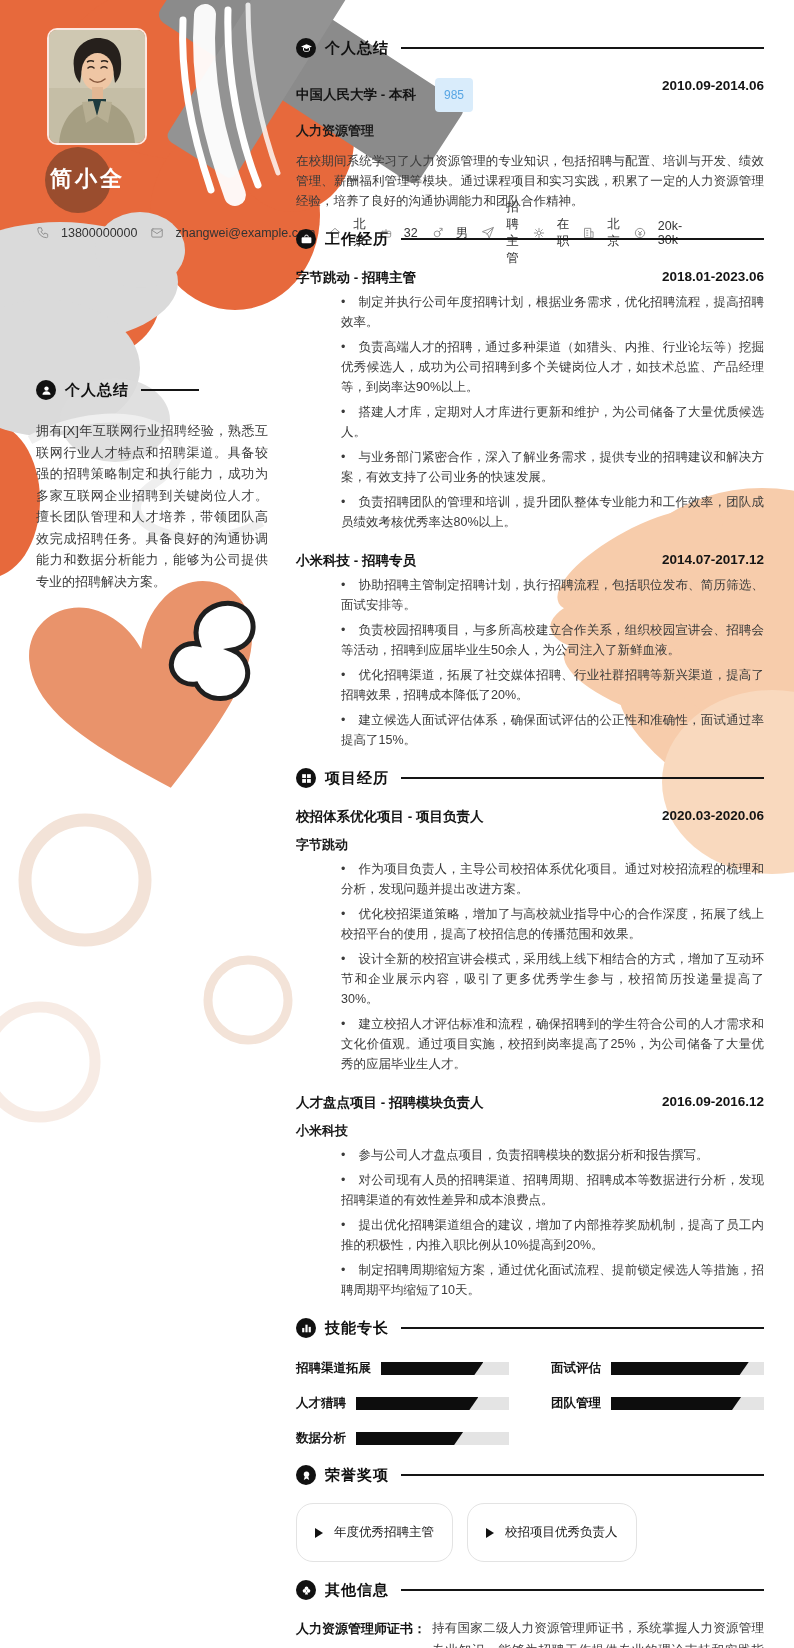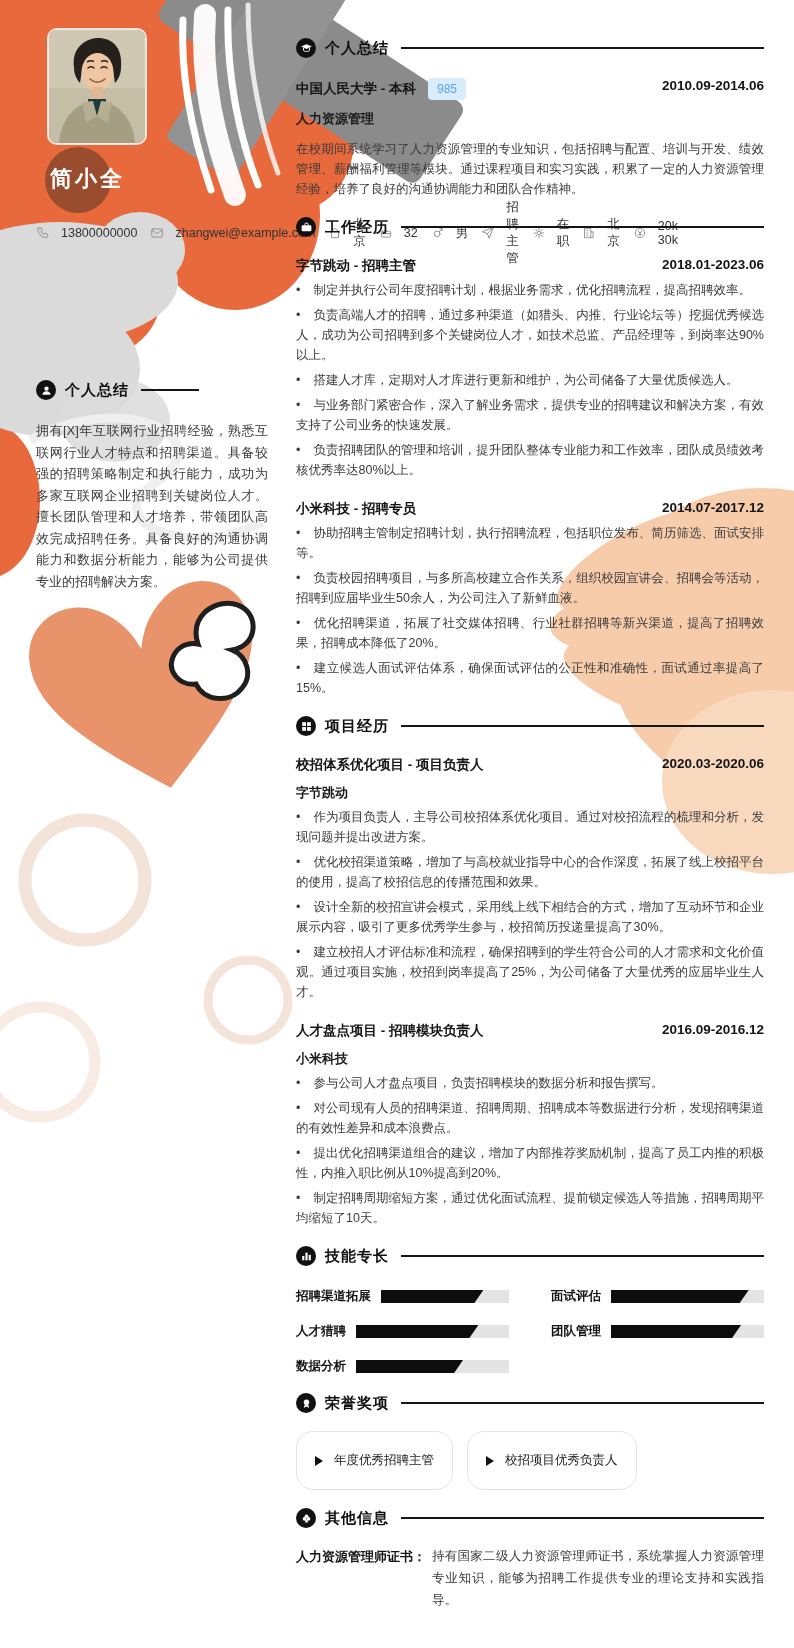--- a/index.html
+++ b/index.html
@@ -26,24 +26,24 @@
   .psummary .sec-line{flex:none;width:58px;}
   .summary-text{margin-top:20px;font-size:13px;line-height:1.66;color:#3A3A3A;text-align:justify;}
   
   .main{position:absolute;left:296px;top:0;width:468px;z-index:2;}
   .section{margin-top:18px;}
   .section.first{margin-top:38px;}
   .entry-head{display:flex;justify-content:space-between;margin-top:20px;
               font-size:13.5px;font-weight:bold;color:#141414;}
   .entry-left{display:flex;align-items:center;gap:12px;}
   .badge-985{background:var(--badge-bg,#D9ECFB);color:var(--badge-fg,#58A6E4);font-size:12px;
-             font-weight:normal;padding:4px 9px;border-radius:4px;}
+             font-weight:normal;padding:10px 9px;border-radius:4px;margin-left:7px;}
   .entry-sub{margin-top:10px;font-size:13px;font-weight:bold;color:#1A1A1A;}
   .para{margin-top:11px;font-size:12.5px;line-height:1.6;color:#3A3A3A;text-align:justify;}
-  .bullets{margin-top:4px;}
+  .bullets{margin-top:4px;margin-left:45px;}
   .bullet{margin-top:5px;font-size:12.5px;line-height:1.6;color:#3A3A3A;text-align:justify;}
   .bullet .dot{margin-right:13px;}
   .skills-grid{display:grid;grid-template-columns:1fr 1fr;column-gap:42px;row-gap:18px;margin-top:22px;}
   .skill{display:flex;align-items:center;}
   .skill-label{font-size:12.5px;font-weight:bold;margin-right:10px;white-space:nowrap;color:#141414;}
   .skill-track{flex:1;height:13px;background:#E4E4E4;position:relative;overflow:hidden;}
   .skill-fill{position:absolute;left:0;top:0;bottom:0;background:#0D0D0D;
               clip-path:polygon(0 0,100% 0,calc(100% - 9px) 100%,0 100%);}
   .pills{display:flex;gap:14px;margin-top:18px;}
   .pill{display:flex;align-items:center;gap:11px;border:1px solid #E3E3E3;border-radius:17px;

